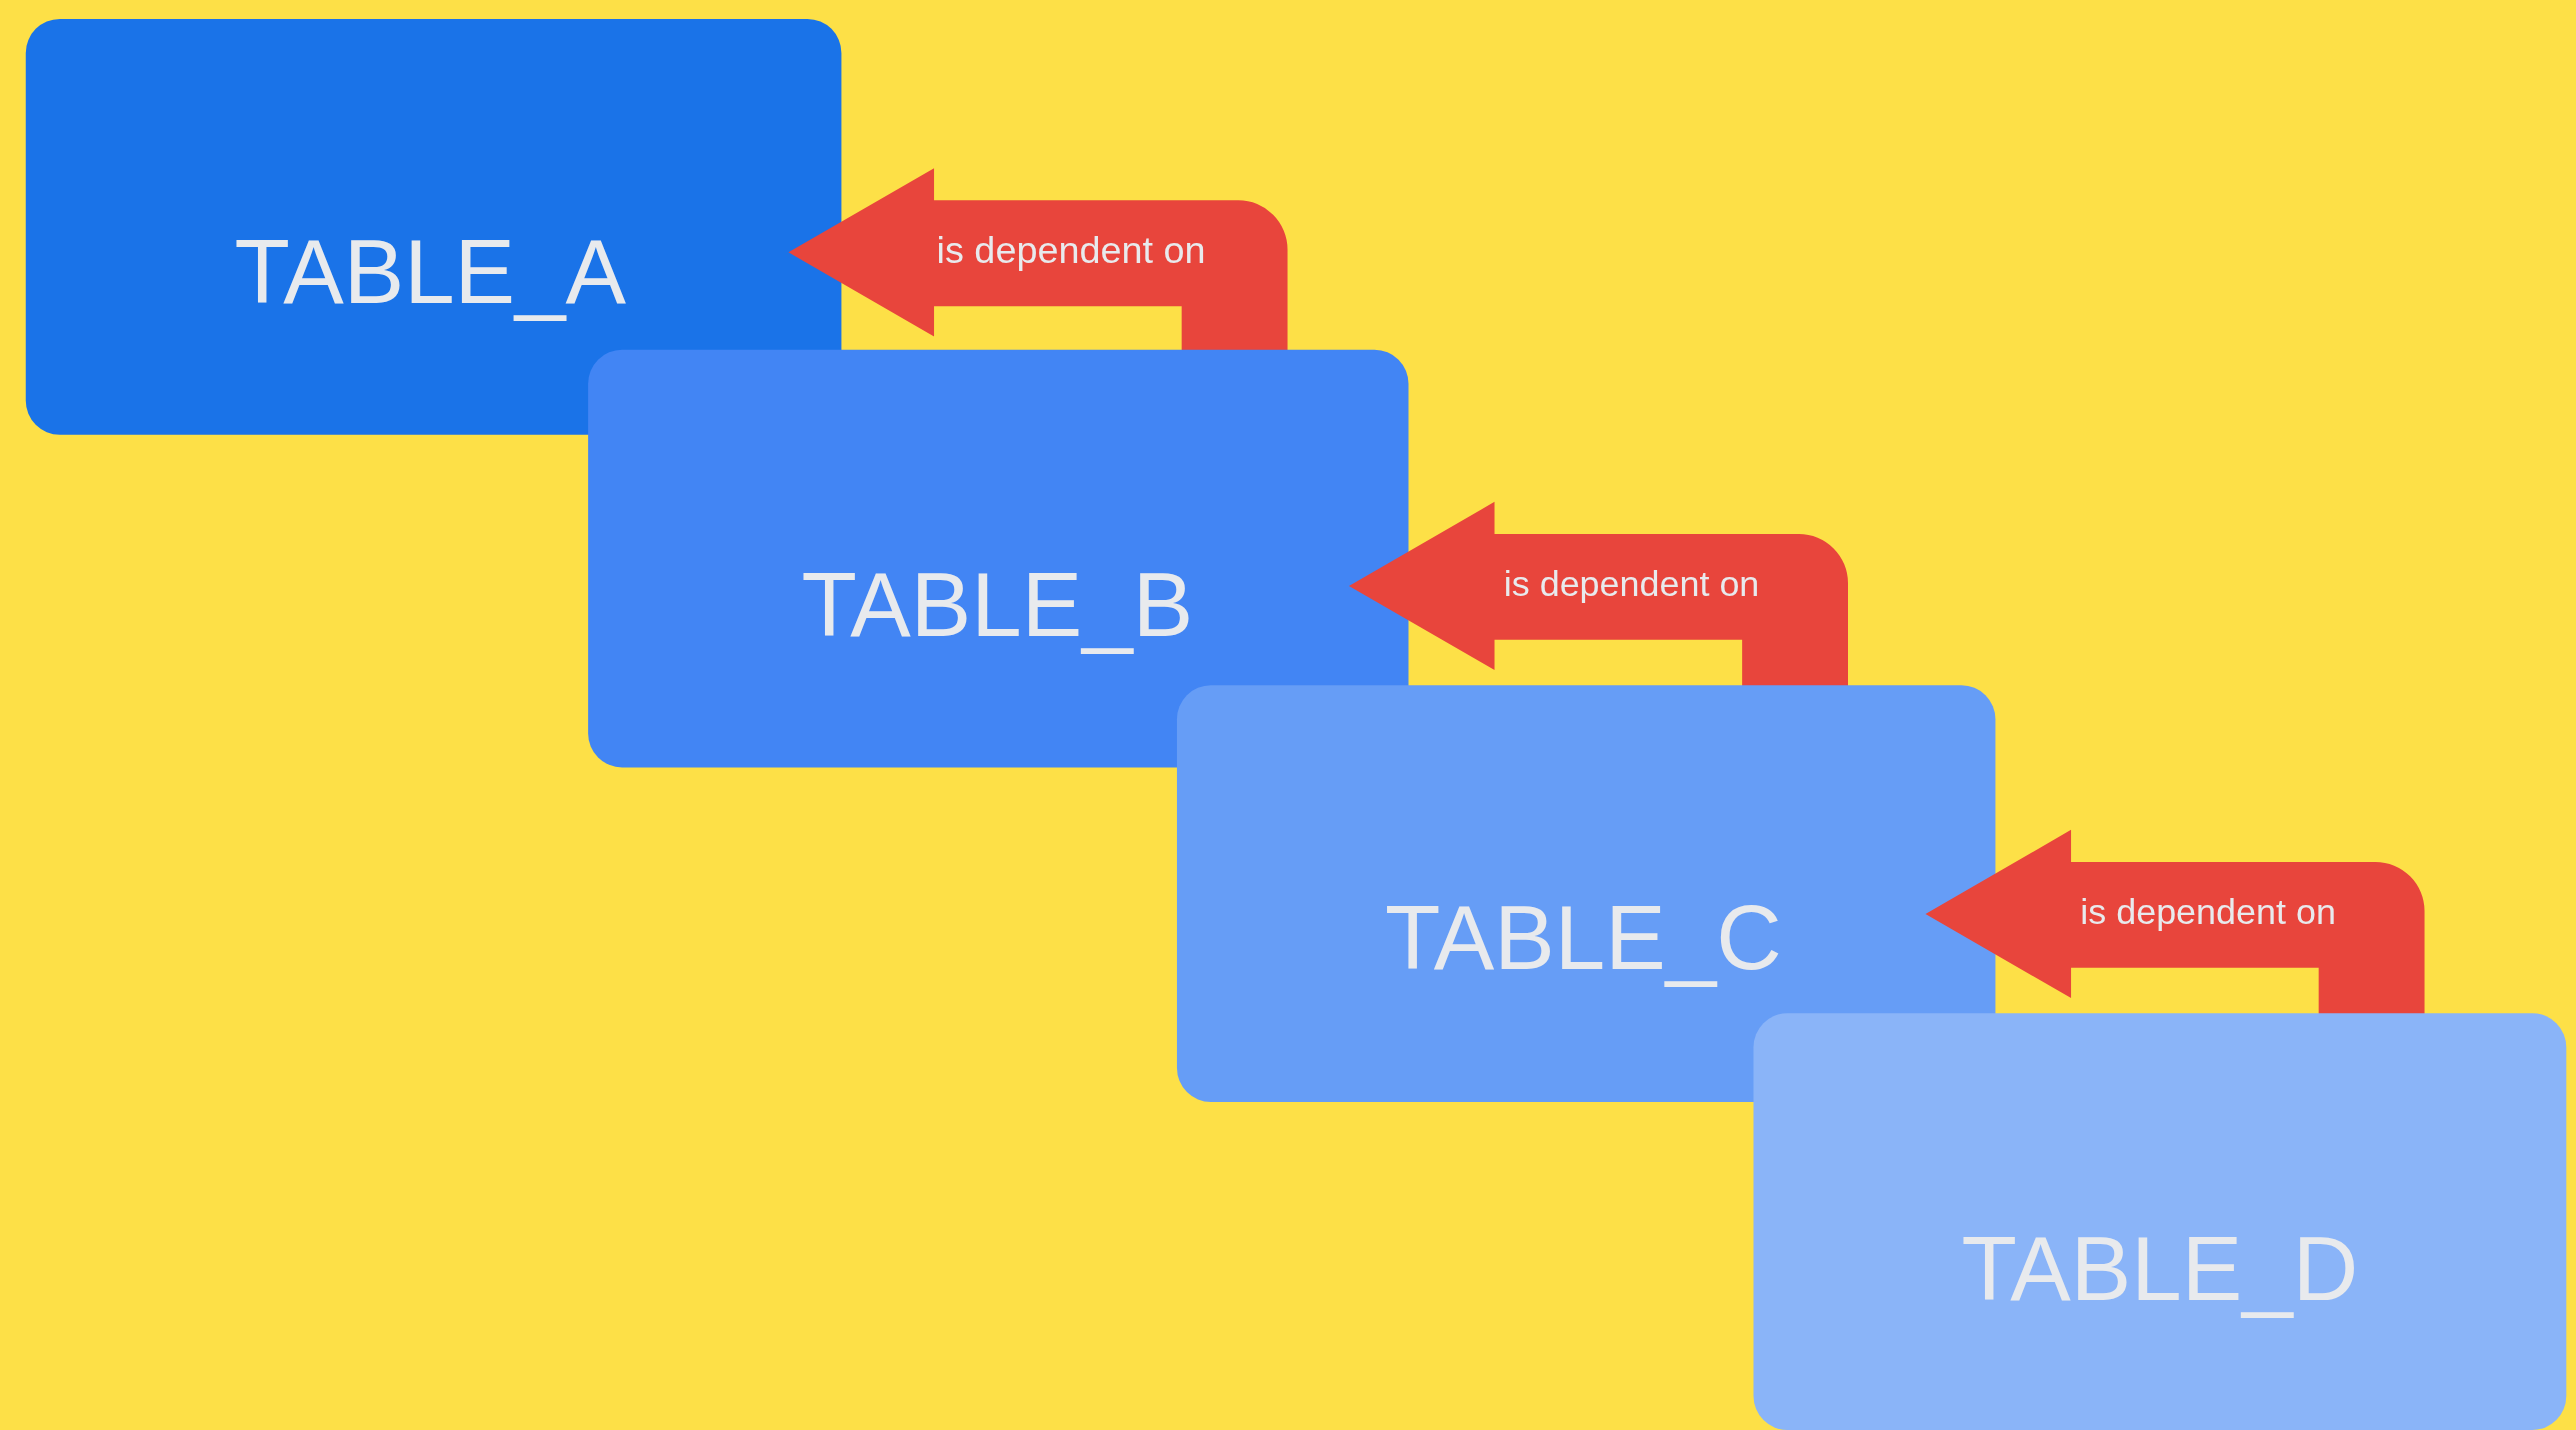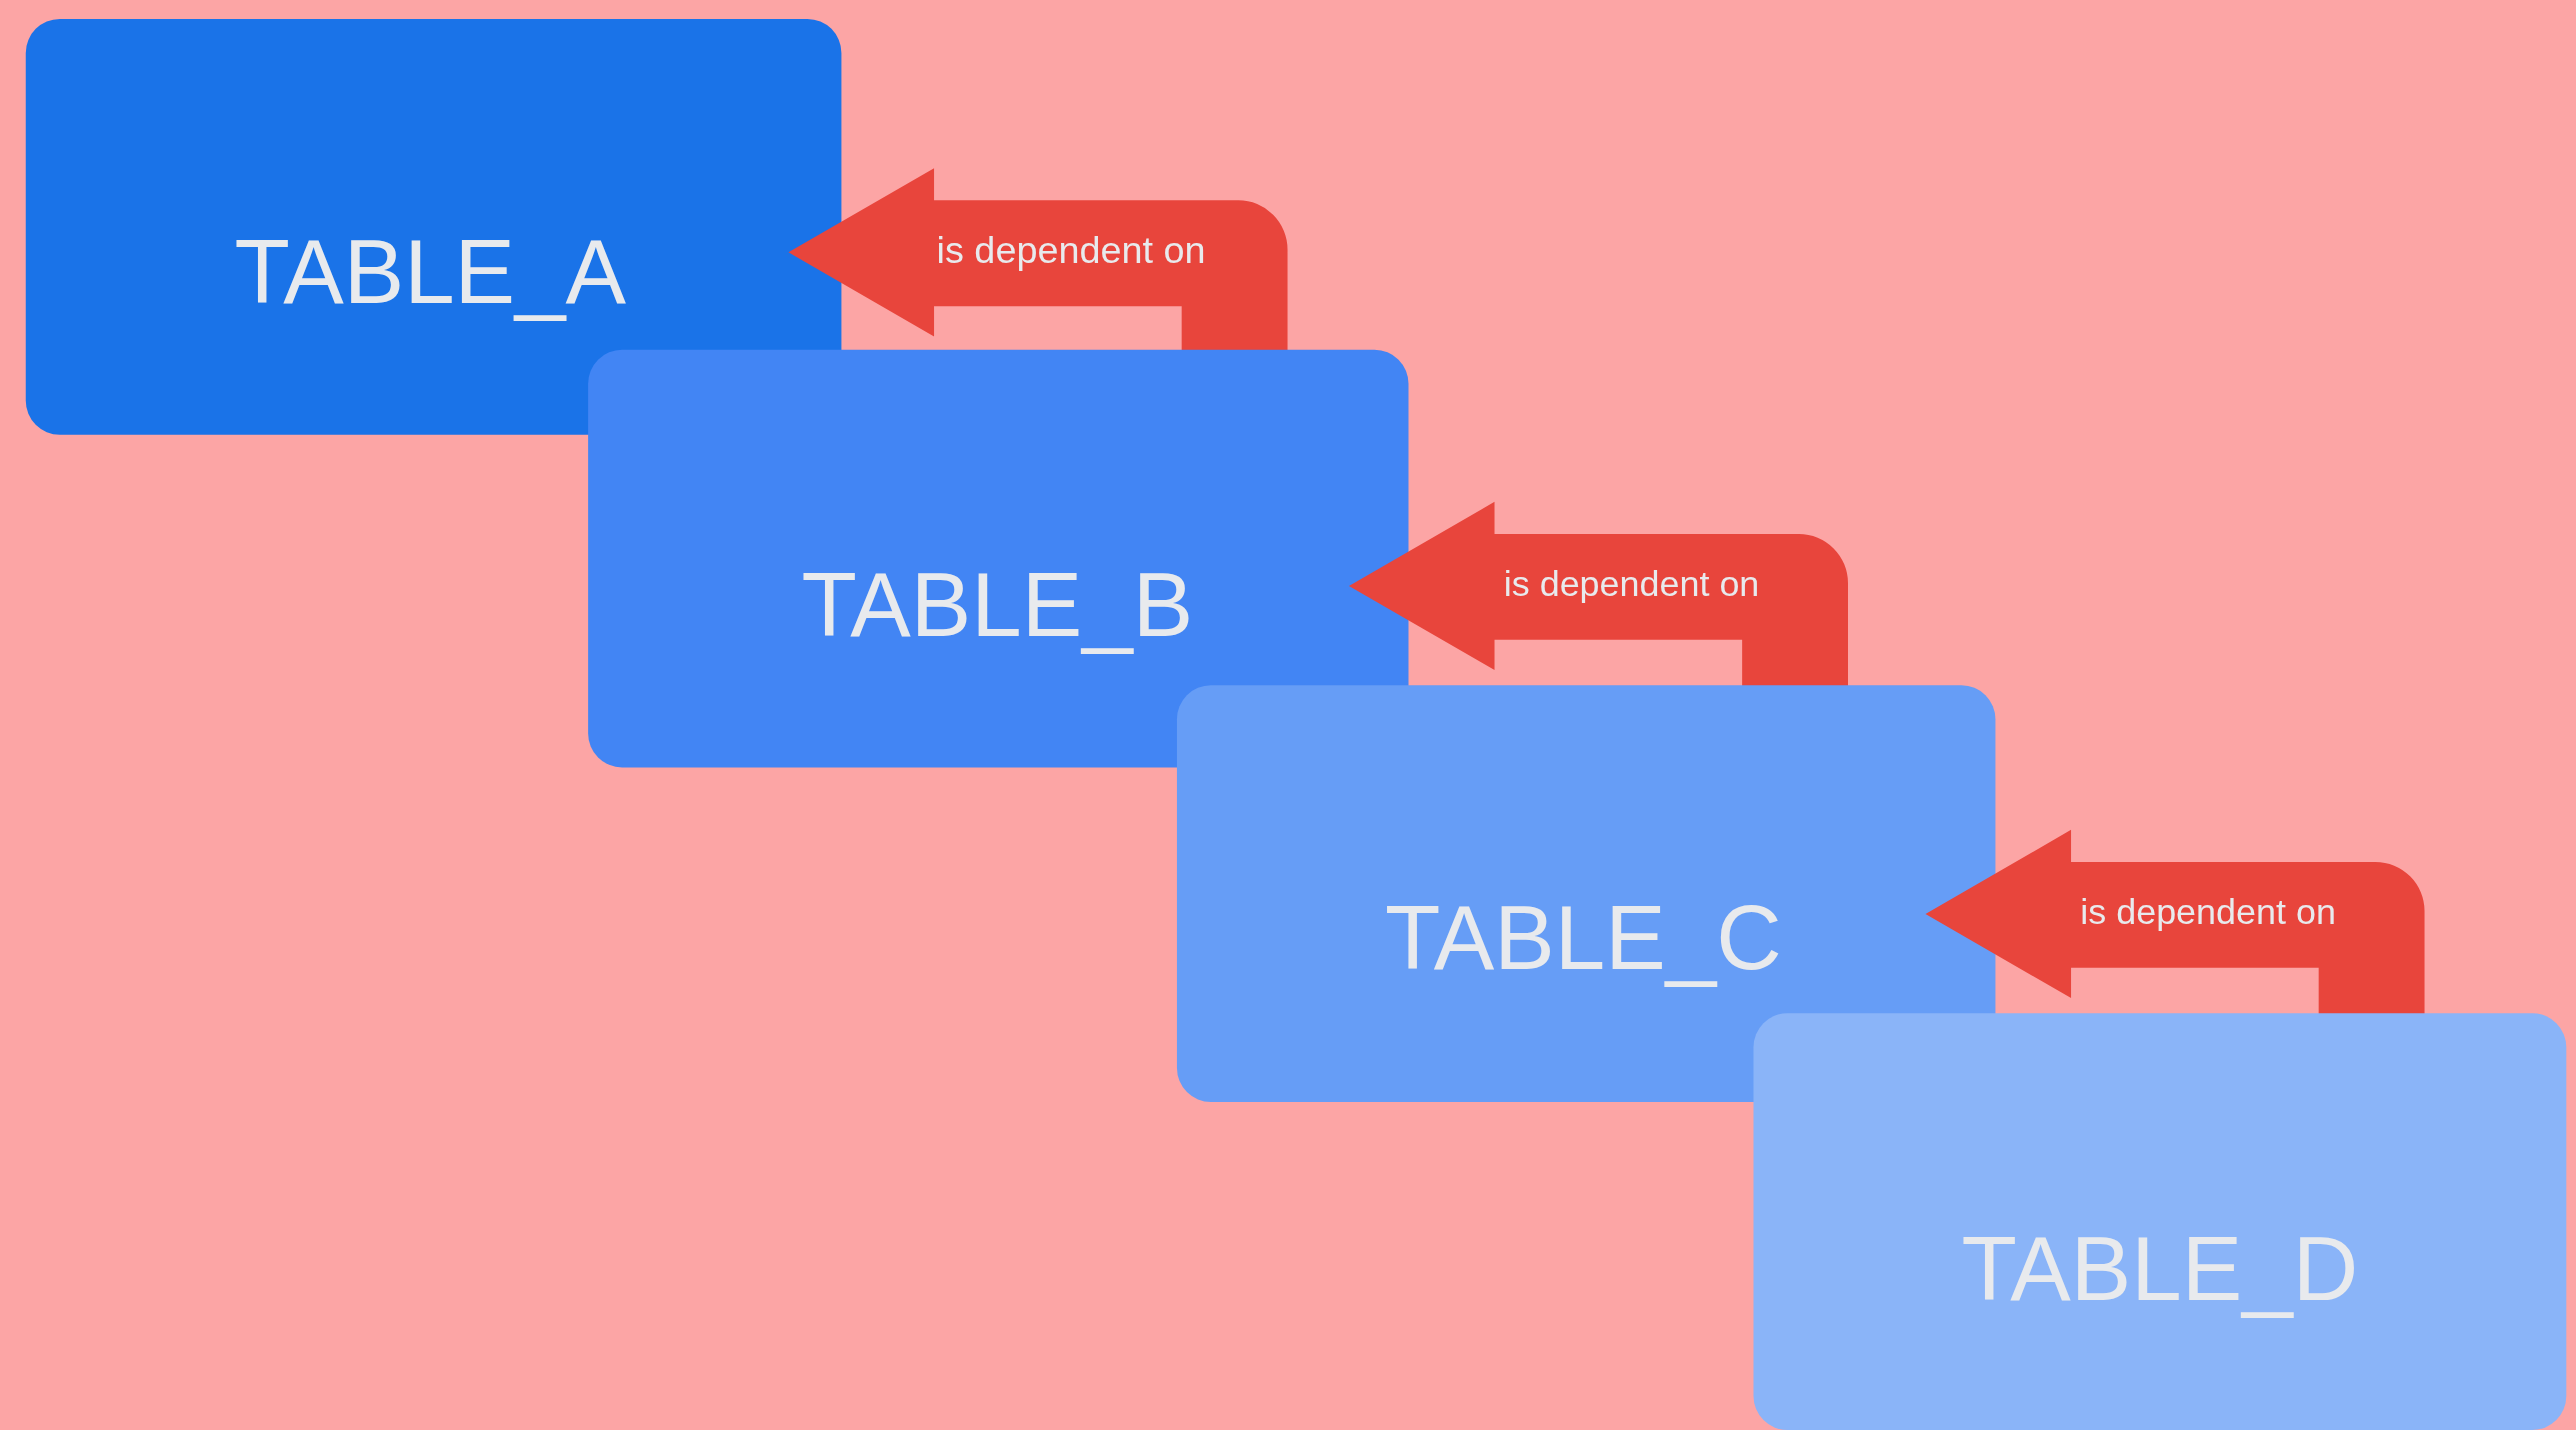--- a/index.html
+++ b/index.html
@@ -38,21 +38,21 @@
     font-family: "Liberation Sans", sans-serif;
     font-size: 40px;
     fill: #e8eaed;
     text-anchor: middle;
     dominant-baseline: middle;
   }
 </style>
 </head>
 <body>
 
-<div id="canvas" style="background: #fca5a5;">
+<div id="canvas" style="background: #fde047;">
   <svg id="diagram-svg" viewBox="0 0 2725 1513" xmlns="http://www.w3.org/2000/svg">
 
     <g>
       <rect x="27" y="20" width="863" height="440" rx="36" ry="36" fill="#1a73e8"></rect>
       <text class="node-label" x="455" y="295" fill="#e8eaed">TABLE_A</text>
     </g>
 
     <g>
       <path fill="#e8453c" d="M 834 267 L 988 178 L 988 212 L 1310 212 A 52 52 0 0 1 1362 264 L 1362 394 L 1250 394 L 1250 324 L 988 324 L 988 356 Z"></path>
       <text class="edge-label" x="1133" y="268" fill="#e8eaed">is dependent on</text>

